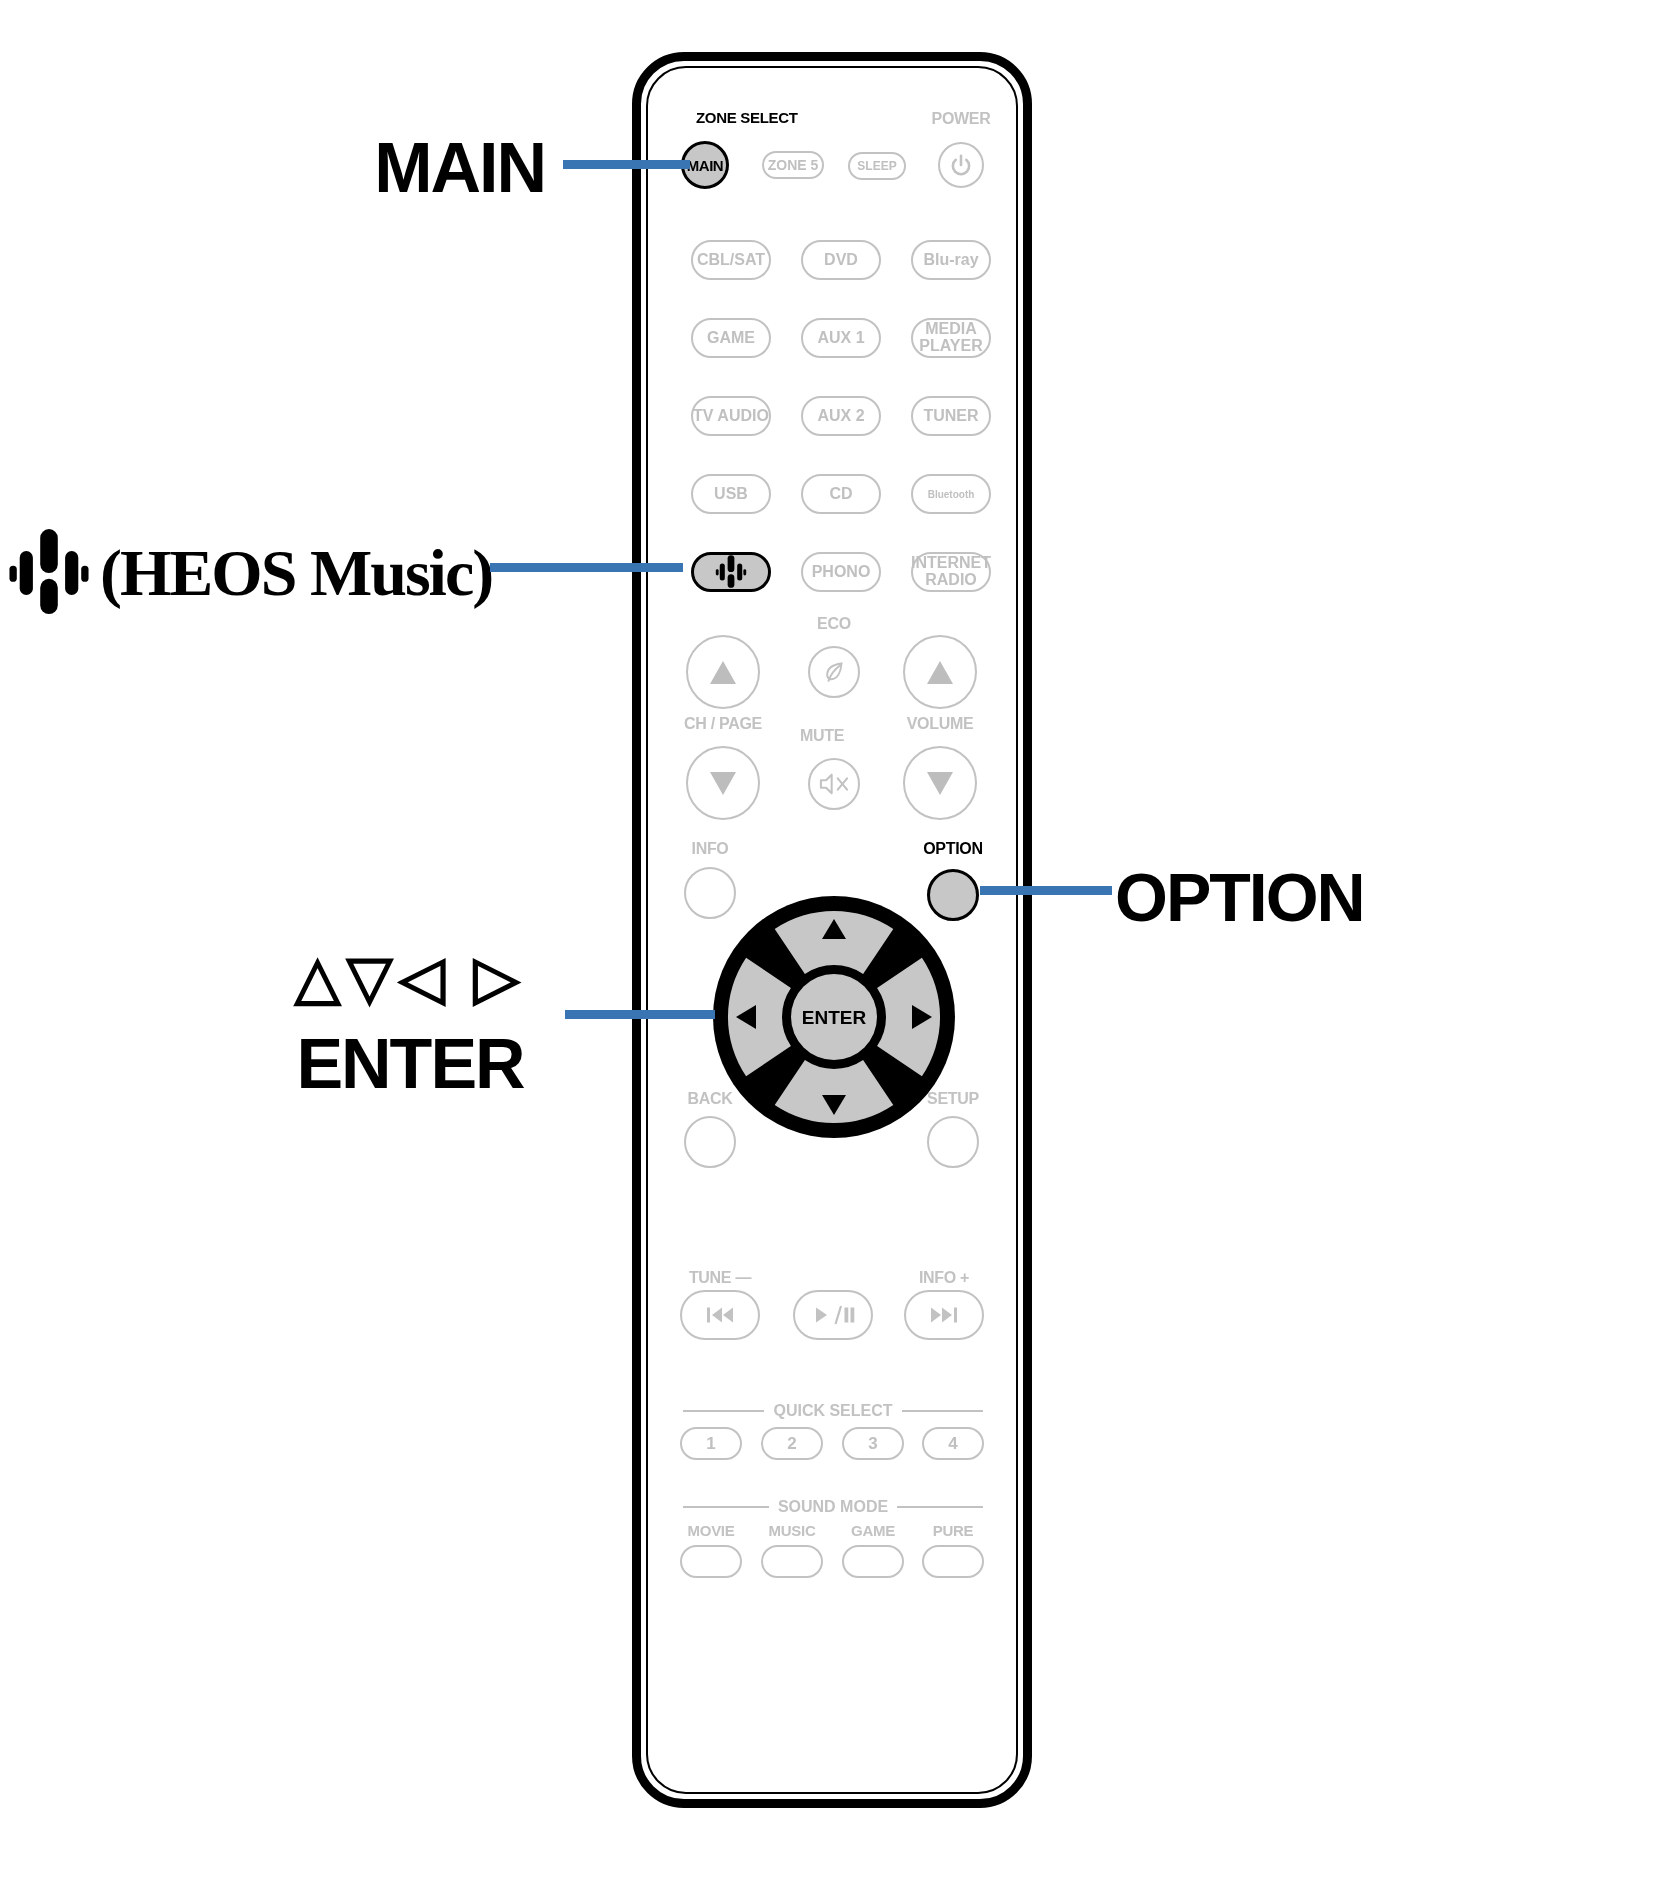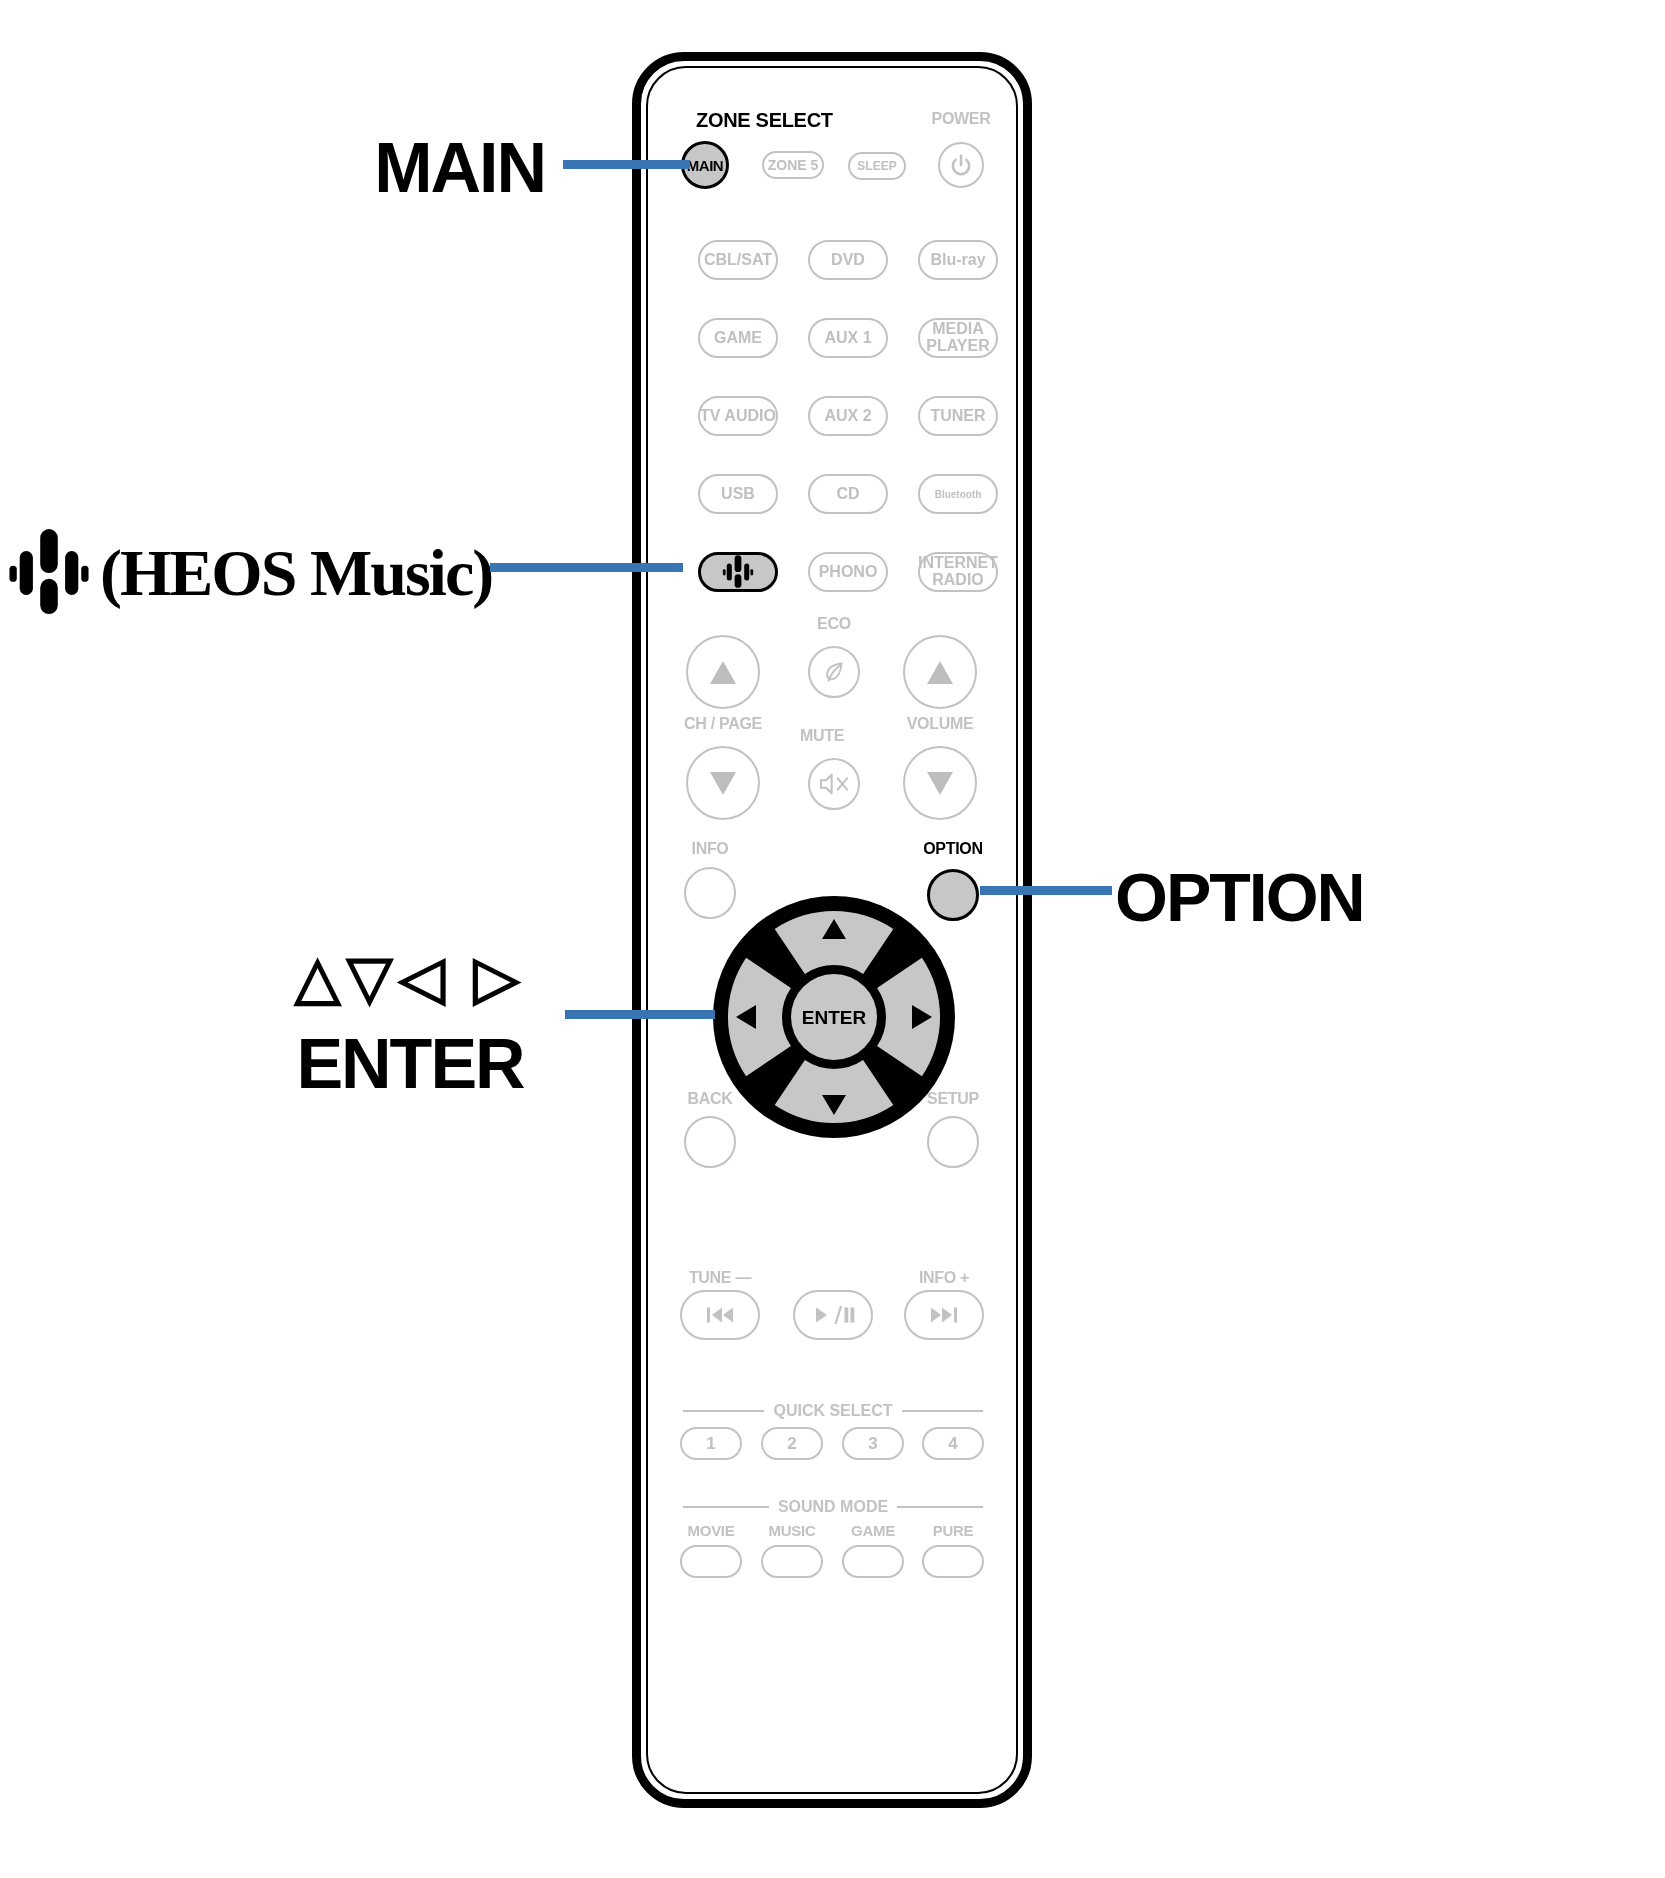--- a/index.html
+++ b/index.html
@@ -7,31 +7,31 @@
   body { font-family:"Liberation Sans", sans-serif; }
   .stage { position:relative; width:1665px; height:1878px; background:#fff; overflow:hidden; }
 
   
   .remote { position:absolute; left:632px; top:52px; width:400px; height:1756px; }
   .remote-outline { position:absolute; inset:0; border:9px solid #000; border-radius:52px; pointer-events:none; }
   .remote-outline-inner { position:absolute; inset:14px; border:2.5px solid #000; border-radius:40px; pointer-events:none; }
 
   .abs { position:absolute; }
   .glabel { color:#c2c2c2; font-weight:bold; font-size:16px; letter-spacing:-0.3px; white-space:nowrap; }
-  .blabel { color:#000; font-weight:bold; font-size:20px; letter-spacing:-0.3px; white-space:nowrap; }
+  .blabel { color:#000; font-weight:bold; font-size:15px; letter-spacing:-0.3px; white-space:nowrap; }
   .ctr { display:flex; align-items:center; justify-content:center; text-align:center; }
 
   .pill { border:2.5px solid #c2c2c2; border-radius:22px; color:#c0c0c0; font-weight:bold;
           display:flex; align-items:center; justify-content:center; text-align:center; background:#fff; }
   .pill.two-line { font-size:13px; line-height:1.05; }
   .circle-btn { border-radius:50%; border:2.5px solid #c2c2c2; background:#fff;
           display:flex; align-items:center; justify-content:center; }
   .gray-btn { background:#c7c7c7; border:3px solid #000; }
 
-  .src-grid { position:absolute; left:66px; top:188px; display:grid;
+  .src-grid { position:absolute; left:59px; top:188px; display:grid;
               grid-template-columns:repeat(3,80px); column-gap:30px; row-gap:38px; }
   .src-grid .pill { width:80px; height:40px; font-size:16px; }
 
   .tri-up { width:0; height:0; border-left:13px solid transparent; border-right:13px solid transparent;
             border-bottom:23px solid #bdbdbd; }
   .tri-down { width:0; height:0; border-left:13px solid transparent; border-right:13px solid transparent;
             border-top:23px solid #bdbdbd; }
 
   .hdr { position:absolute; left:51px; width:300px; display:flex; align-items:center; gap:9px; }
   .hdr .line { flex:1; height:2.5px; background:#c2c2c2; }

